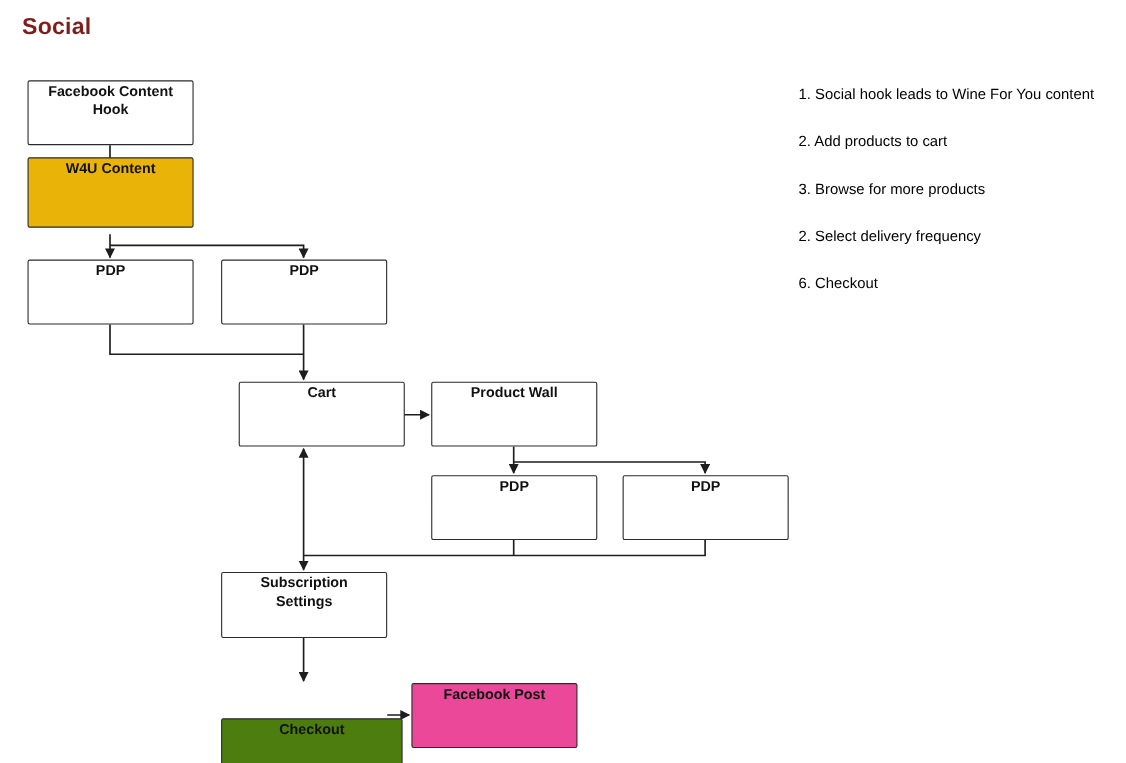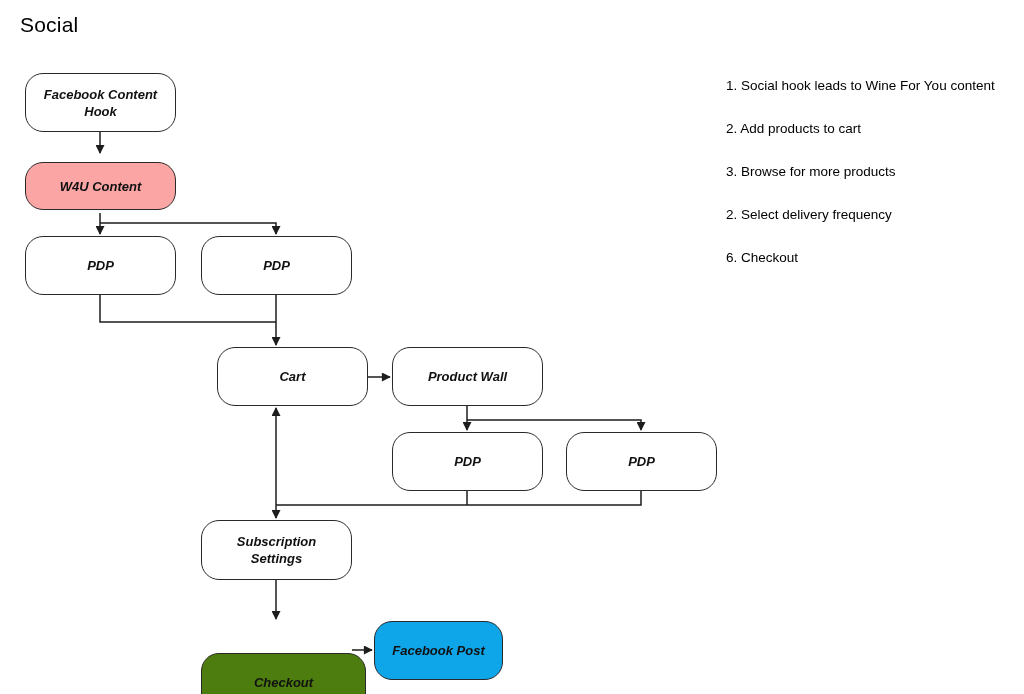--- a/index.html
+++ b/index.html
@@ -10,48 +10,46 @@
     width: 1024px;
     height: 694px;
     background: #ffffff;
     overflow: hidden;
   }
   .page-title {
     position: absolute;
     left: 20px;
     top: 13px;
     font-size: 21px;
-    font-weight: normal;
-    color: #000000;
+    font-weight: bold;
+    color: #7f1d1d;
     letter-spacing: 0.2px;
   }
   .connector-layer {
     position: absolute;
     left: 0; top: 0;
     width: 1024px;
     height: 694px;
   }
   .nodes-layer {
     position: absolute;
     left: 0; top: 0;
     width: 1024px;
     height: 694px;
     pointer-events: none;
   }
   .node {
     position: absolute;
     background: #ffffff;
     border: 1.5px solid #2a2a2a;
-    border-radius: 18px;
+    border-radius: 2px;
     display: flex;
-    align-items: center;
     justify-content: center;
     text-align: center;
     pointer-events: auto;
-    font-style: italic;
   }
   .node span {
     font-size: 13px;
     font-weight: bold;
     color: #111111;
     line-height: 17px;
     padding: 0 12px;
   }
   .notes-panel {
     position: absolute;
@@ -89,21 +87,21 @@
       <polyline points="641,491 641,505 276,505" fill="none" stroke="#1d1d1d" stroke-width="1.5"></polyline>
       <polyline points="276,408 276,518" fill="none" stroke="#1d1d1d" stroke-width="1.5" marker-end="url(#arrow)" marker-start="url(#arrow)"></polyline>
       <polyline points="276,580 276,619" fill="none" stroke="#1d1d1d" stroke-width="1.5" marker-end="url(#arrow)"></polyline>
       <polyline points="352,650 372,650" fill="none" stroke="#1d1d1d" stroke-width="1.5" marker-end="url(#arrow)"></polyline>
     </svg>
 
   <div class="nodes-layer">
       <div class="node" style="left: 25px; top: 73px; width: 151px; height: 59px; border-color: rgb(42, 42, 42); background: rgb(255, 255, 255);">
         <span style="color: rgb(17, 17, 17);">Facebook Content Hook</span>
       </div>
-      <div class="node" style="left: 25px; top: 162px; width: 151px; height: 48px; border-color: rgb(42, 42, 42); background: #fca5a5;">
+      <div class="node" style="left: 25px; top: 143px; width: 151px; height: 64px; border-color: rgb(42, 42, 42); background: #eab308;">
         <span style="color: rgb(17, 17, 17);">W4U Content</span>
       </div>
       <div class="node" style="left: 25px; top: 236px; width: 151px; height: 59px; border-color: rgb(42, 42, 42); background: rgb(255, 255, 255);">
         <span style="color: rgb(17, 17, 17);">PDP</span>
       </div>
       <div class="node" style="left: 201px; top: 236px; width: 151px; height: 59px; border-color: rgb(42, 42, 42); background: rgb(255, 255, 255);">
         <span style="color: rgb(17, 17, 17);">PDP</span>
       </div>
       <div class="node" style="left: 217px; top: 347px; width: 151px; height: 59px; border-color: rgb(42, 42, 42); background: rgb(255, 255, 255);">
         <span style="color: rgb(17, 17, 17);">Cart</span>
@@ -116,21 +114,21 @@
       </div>
       <div class="node" style="left: 566px; top: 432px; width: 151px; height: 59px; border-color: rgb(42, 42, 42); background: rgb(255, 255, 255);">
         <span style="color: rgb(17, 17, 17);">PDP</span>
       </div>
       <div class="node" style="left: 201px; top: 520px; width: 151px; height: 60px; border-color: rgb(42, 42, 42); background: rgb(255, 255, 255);">
         <span style="color: rgb(17, 17, 17);">Subscription Settings</span>
       </div>
       <div class="node" style="left: 201px; top: 621px; width: 165px; height: 59px; border-color: rgb(42, 42, 42); background: #4d7c0f; margin-top: 32px;">
         <span style="color: rgb(17, 17, 17);">Checkout</span>
       </div>
-      <div class="node" style="left: 374px; top: 621px; width: 129px; height: 59px; border-color: rgb(42, 42, 42); background: #0ea5e9;">
+      <div class="node" style="left: 374px; top: 621px; width: 151px; height: 59px; border-color: rgb(42, 42, 42); background: #ec4899;">
         <span style="color: rgb(17, 17, 17);">Facebook Post</span>
       </div>
     </div>
 
   <div class="notes-panel">
       <div class="note">1. Social hook leads to Wine For You content</div>
       <div class="note">2. Add products to cart</div>
       <div class="note">3. Browse for more products</div>
       <div class="note">2. Select delivery frequency</div>
       <div class="note">6. Checkout</div>

